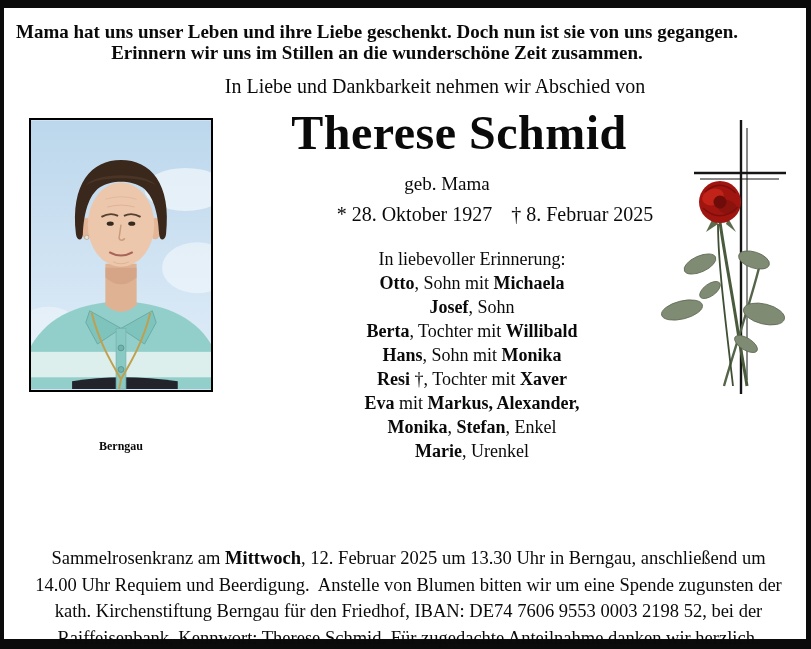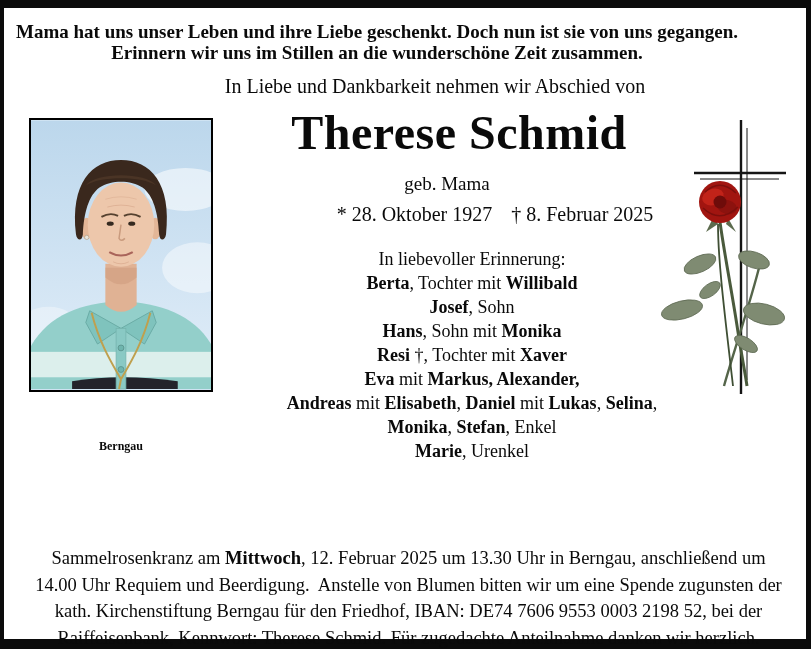--- a/index.html
+++ b/index.html
@@ -123,26 +123,26 @@
     </div>
     <div class="abs maiden">geb. Mama</div>
     <div class="abs dates">
       <span class="birth-date">* 28. Oktober 1927</span>
       <span class="death-date">† 8. Februar 2025</span>
     </div>
 
     <div class="abs memorial">
       <div>In liebevoller Erinnerung:</div>
       <div id="memorial-lines">
+          <div><span class="b">Otto</span><span>, Sohn mit </span><span class="b">Michaela</span></div>
+          <div><span class="b">Josef</span><span>, Sohn</span></div>
           <div><span class="b">Berta</span><span>, Tochter mit </span><span class="b">Willibald</span></div>
-          <div><span class="b">Josef</span><span>, Sohn</span></div>
           <div><span class="b">Hans</span><span>, Sohn mit </span><span class="b">Monika</span></div>
           <div><span class="b">Resi</span><span> †, Tochter mit </span><span class="b">Xaver</span></div>
           <div><span class="b">Eva</span><span> mit </span><span class="b">Markus, Alexander,</span></div>
-          <div><span class="b">Andreas</span><span> mit </span><span class="b">Elisabeth</span><span>, </span><span class="b">Daniel</span><span> mit </span><span class="b">Lukas</span><span>, </span><span class="b">Selina</span><span>,</span></div>
           <div><span class="b">Monika</span><span>, </span><span class="b">Stefan</span><span>, Enkel</span></div>
           <div><span class="b">Marie</span><span>, Urenkel</span></div>
         </div>
     </div>
 
     <div class="abs rose-box">
       <svg width="142" height="286" viewBox="0 0 142 286" aria-hidden="true">
 
         <g>
           <line x1="93" y1="8" x2="93" y2="282" stroke="#151515" stroke-width="2.4"></line>

